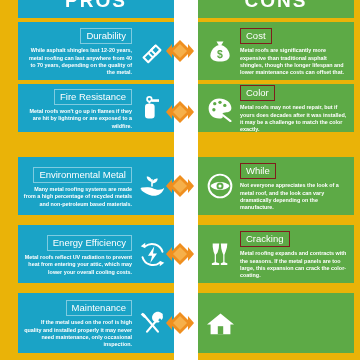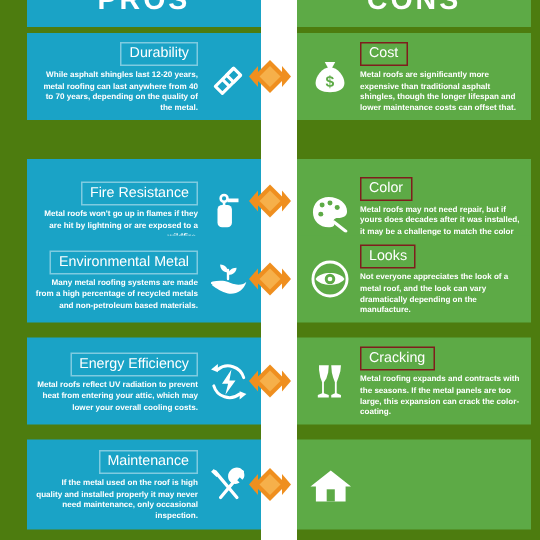--- a/index.html
+++ b/index.html
@@ -12,21 +12,21 @@
     height: 360px;
     overflow: hidden;
     font-family: "Liberation Sans", sans-serif;
     position: relative;
   }
 
   #infographic {
     position: relative;
     width: 360px;
     height: 360px;
-    background: #4d7c0f;
+    background: #eab308;
   }
 
   
   .header-row {
     position: absolute;
     top: 0;
     left: 0;
     width: 360px;
     height: 18px;
   }
@@ -209,21 +209,21 @@
     <div class="connector" style="top:16px;">
       <svg width="28" height="26" viewBox="0 0 28 26">
         <path d="M0 13 L6 6 L6 20 Z" fill="#EF8F1F"></path>
         <path d="M28 13 L22 6 L22 20 Z" fill="#EF8F1F"></path>
         <path d="M14 2 L25 13 L14 24 L3 13 Z" fill="#EF8F1F"></path>
         <path d="M14 6 L21 13 L14 20 L7 13 Z" fill="#F6B04A"></path>
       </svg>
     </div>
   </div>
 
-  <div class="row" style="top:106px;height:69px;">
+  <div class="row" style="top:84px;height:48px;">
     <div class="panel pros">
       <div class="panel-inner">
         <div class="textcol">
           <span class="item-label">Fire Resistance</span>
           <p class="item-body">Metal roofs won't go up in flames if they are hit by lightning or are exposed to a wildfire.</p>
         </div>
         <div class="iconcol">
           <svg width="28" height="28" viewBox="0 0 32 32">
             <circle cx="13" cy="6" r="2.6" fill="none" stroke="#ffffff" stroke-width="2"></circle>
             <path d="M15.6 6 L24 6 L24 9 L15.6 9 Z" fill="#ffffff"></path>
@@ -283,21 +283,21 @@
       <div class="panel-inner">
         <div class="iconcol">
           <svg width="28" height="28" viewBox="0 0 32 32">
             <circle cx="16" cy="16" r="13" fill="none" stroke="#ffffff" stroke-width="2.2"></circle>
             <path d="M5 16 C9 10 23 10 27 16 C23 22 9 22 5 16 Z" fill="#ffffff"></path>
             <circle cx="16" cy="16" r="4" fill="#5DAA46"></circle>
             <circle cx="16" cy="16" r="1.8" fill="#ffffff"></circle>
           </svg>
         </div>
         <div class="textcol">
-          <span class="item-label">Looks</span>
+          <span class="item-label">While</span>
           <p class="item-body">Not everyone appreciates the look of a metal roof, and the look can vary dramatically depending on the manufacture.</p>
         </div>
       </div>
     </div>
     <div class="connector" style="top:16px;">
       <svg width="28" height="26" viewBox="0 0 28 26">
         <path d="M0 13 L6 6 L6 20 Z" fill="#EF8F1F"></path>
         <path d="M28 13 L22 6 L22 20 Z" fill="#EF8F1F"></path>
         <path d="M14 2 L25 13 L14 24 L3 13 Z" fill="#EF8F1F"></path>
         <path d="M14 6 L21 13 L14 20 L7 13 Z" fill="#F6B04A"></path>

